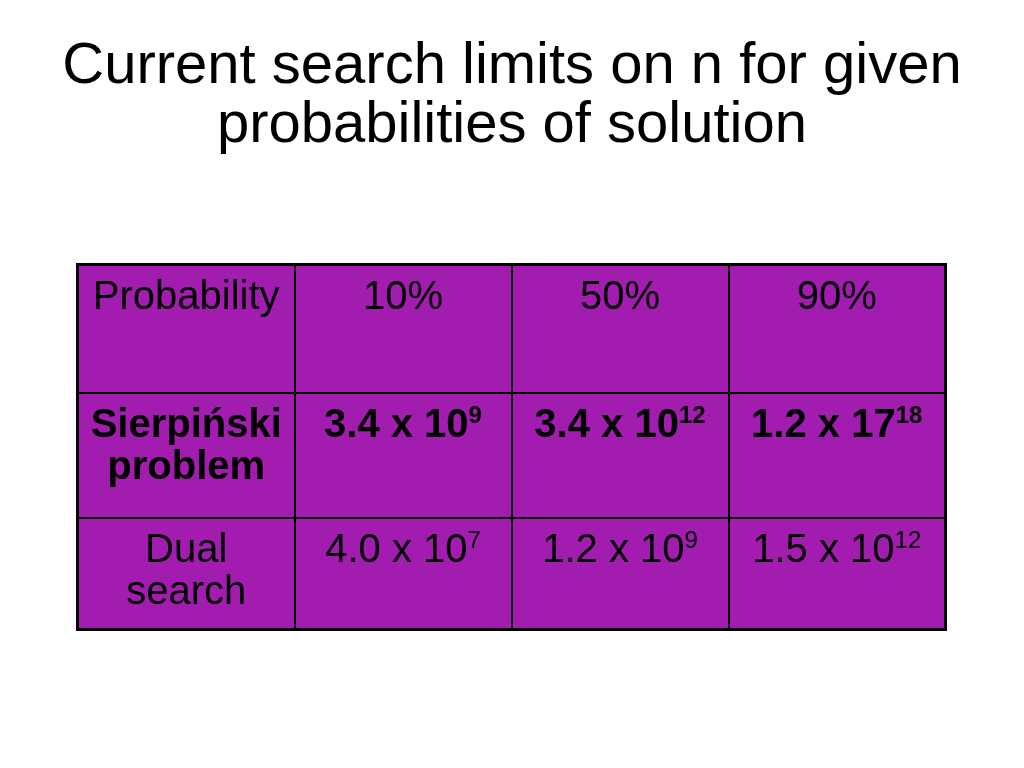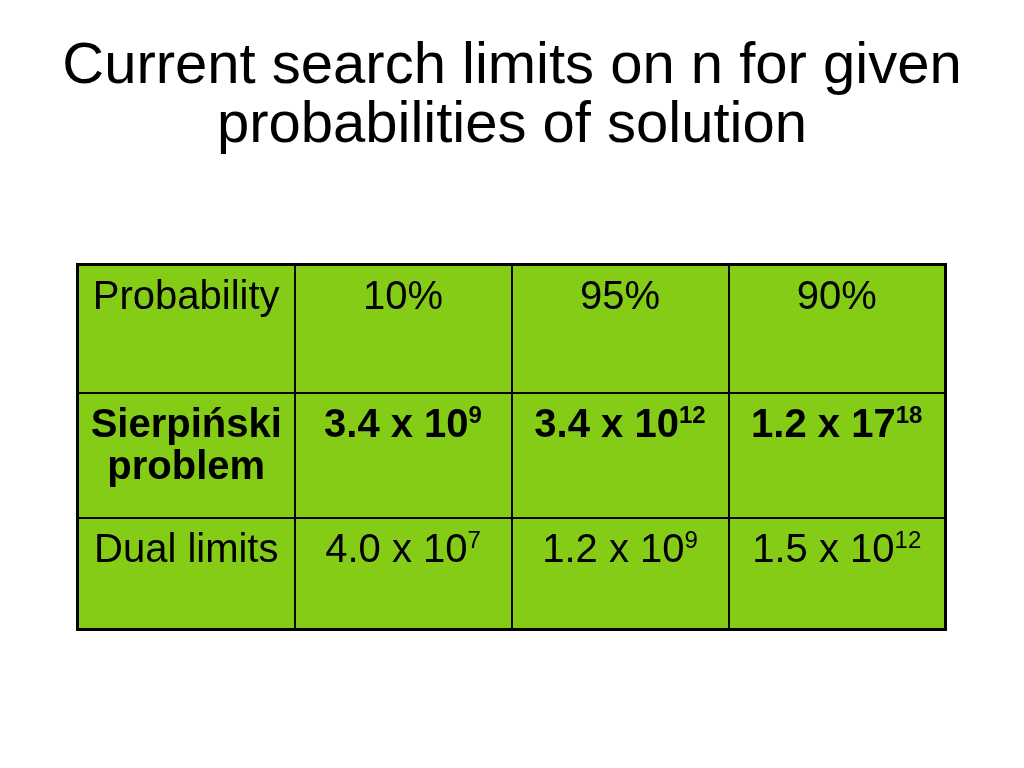--- a/index.html
+++ b/index.html
@@ -30,21 +30,21 @@
   }
   table.limits-table {
     position: absolute;
     left: 76px;
     top: 263px;
     width: 871px;
     height: 368px;
     border-collapse: collapse;
     table-layout: fixed;
     border: 3px solid #000000;
-    background: #84cc16;
+    background: #a21caf;
   }
   table.limits-table td {
     border: 2px solid #000000;
     width: 25%;
     vertical-align: top;
     text-align: center;
     font-size: 40px;
     line-height: 42px;
     padding: 8px 8px 0 8px;
     color: #000000;
@@ -63,39 +63,39 @@
 
 <div class="slide">
 
   <h1 class="slide-title">Current search limits on n for given probabilities of solution</h1>
 
   <table class="limits-table">
     <tbody>
       <tr class="row-header">
         <td>Probability</td>
         <td>10%</td>
-        <td>95%</td>
+        <td>50%</td>
         <td>90%</td>
       </tr>
 
       <tr class="row-middle">
         <td>Sierpiński problem</td>
         <td>
           <span>3.4 x 10</span><span class="exp">9</span>
         </td>
         <td>
           <span>3.4 x 10</span><span class="exp">12</span>
         </td>
         <td>
           <span>1.2 x 17</span><span class="exp">18</span>
         </td>
       </tr>
 
       <tr class="row-bottom">
-        <td>Dual limits</td>
+        <td>Dual search</td>
         <td>
           <span>4.0 x 10</span><span class="exp">7</span>
         </td>
         <td>
           <span>1.2 x 10</span><span class="exp">9</span>
         </td>
         <td>
           <span>1.5 x 10</span><span class="exp">12</span>
         </td>
       </tr>

